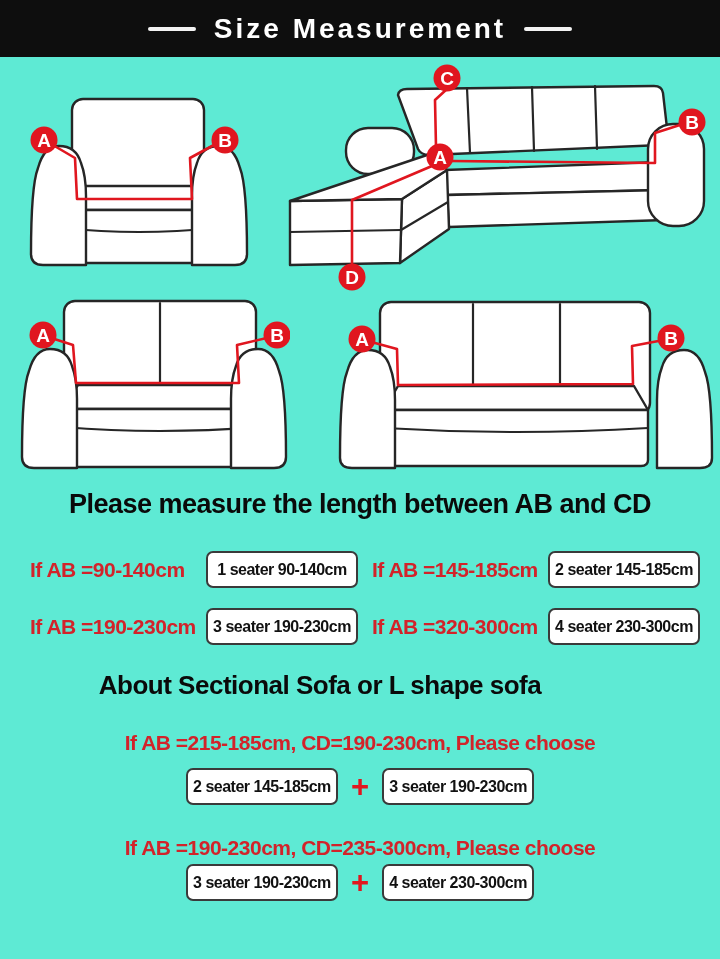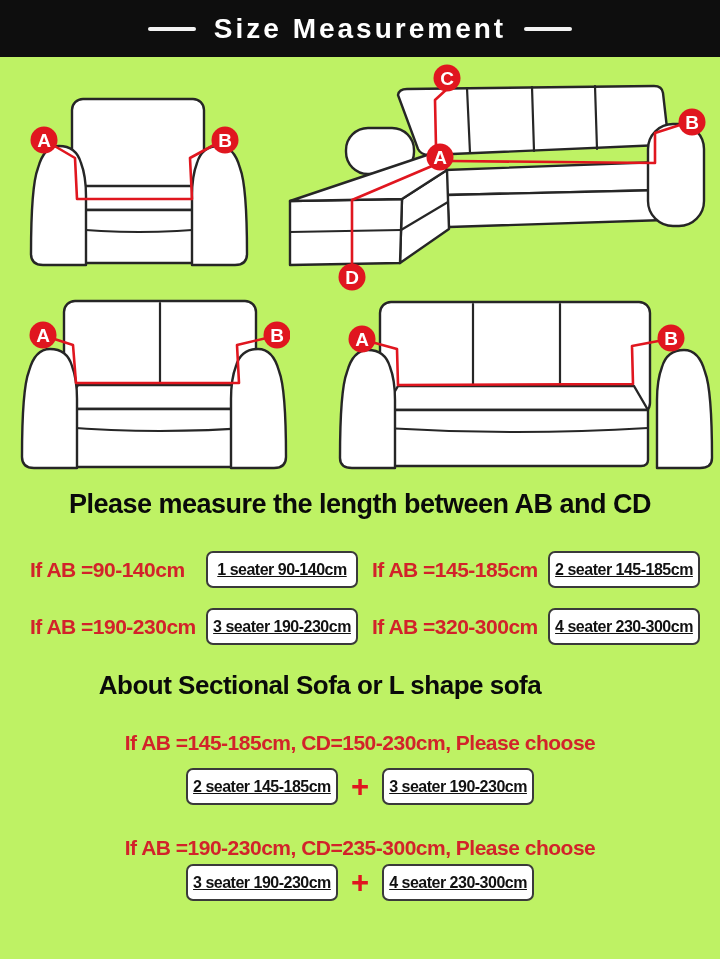--- a/index.html
+++ b/index.html
@@ -3,21 +3,21 @@
 <meta charset="utf-8">
 <style>
   :root{
     --accent-red:#d2232a;
     --marker-red:#e0161f;
     --line-dark:#262626;
     --banner-bg:#0e0e0e;
   }
   html,body{margin:0;padding:0;background:#fff;}
   #stage{
-    position:relative;width:720px;height:959px;background:#bef264;
+    position:relative;width:720px;height:959px;background:#5eead4;
     font-family:"Liberation Sans", sans-serif;overflow:hidden;
   }
   
   .banner{
     position:absolute;left:0;top:0;width:720px;height:57px;
     background:var(--banner-bg);display:flex;align-items:center;justify-content:center;gap:18px;
   }
   .banner-title{
     color:#fff;font-size:28px;font-weight:bold;letter-spacing:3px;white-space:nowrap;
   }
@@ -43,21 +43,21 @@
     position:absolute;left:30px;top:551px;width:670px;
     display:grid;grid-template-columns:1fr 1fr;column-gap:14px;row-gap:20px;
   }
   .size-cell{display:flex;align-items:center;justify-content:space-between;}
   .cond{
     color:var(--accent-red);font-size:21px;font-weight:bold;letter-spacing:-0.5px;white-space:nowrap;
   }
   .choice-box{
     box-sizing:border-box;width:152px;min-height:37px;display:flex;align-items:center;justify-content:center;
     border:2.5px solid #3a3a3a;border-radius:7px;background:#fff;
-    font-size:16px;font-weight:bold;color:#111;white-space:nowrap;letter-spacing:-0.5px;text-decoration:underline;
+    font-size:16px;font-weight:bold;color:#111;white-space:nowrap;letter-spacing:-0.5px;
   }
   
   .sec-cond{
     position:absolute;left:0;width:720px;text-align:center;
     color:var(--accent-red);font-size:21px;font-weight:bold;letter-spacing:-0.5px;white-space:nowrap;
   }
   .sec-cond.row1{top:731px;}
   .sec-cond.row2{top:828px;margin-top:8px;}
   .choices-row{
     position:absolute;left:0;width:720px;display:flex;align-items:center;justify-content:center;gap:13px;
@@ -165,21 +165,21 @@
       <span class="choice-box">3 seater 190-230cm</span>
     </div>
     <div class="size-cell">
       <span class="cond">If AB =320-300cm</span>
       <span class="choice-box">4 seater 230-300cm</span>
     </div>
   </div>
 
   <div class="sec-heading">About Sectional Sofa or L shape sofa</div>
 
-  <div class="sec-cond row1">If AB =145-185cm, CD=150-230cm, Please choose</div>
+  <div class="sec-cond row1">If AB =215-185cm, CD=190-230cm, Please choose</div>
   <div class="choices-row row1">
     <span class="choice-box">2 seater 145-185cm</span>
     <span class="plus">+</span>
     <span class="choice-box">3 seater 190-230cm</span>
   </div>
 
   <div class="sec-cond row2">If AB =190-230cm, CD=235-300cm, Please choose</div>
   <div class="choices-row row2">
     <span class="choice-box">3 seater 190-230cm</span>
     <span class="plus">+</span>

